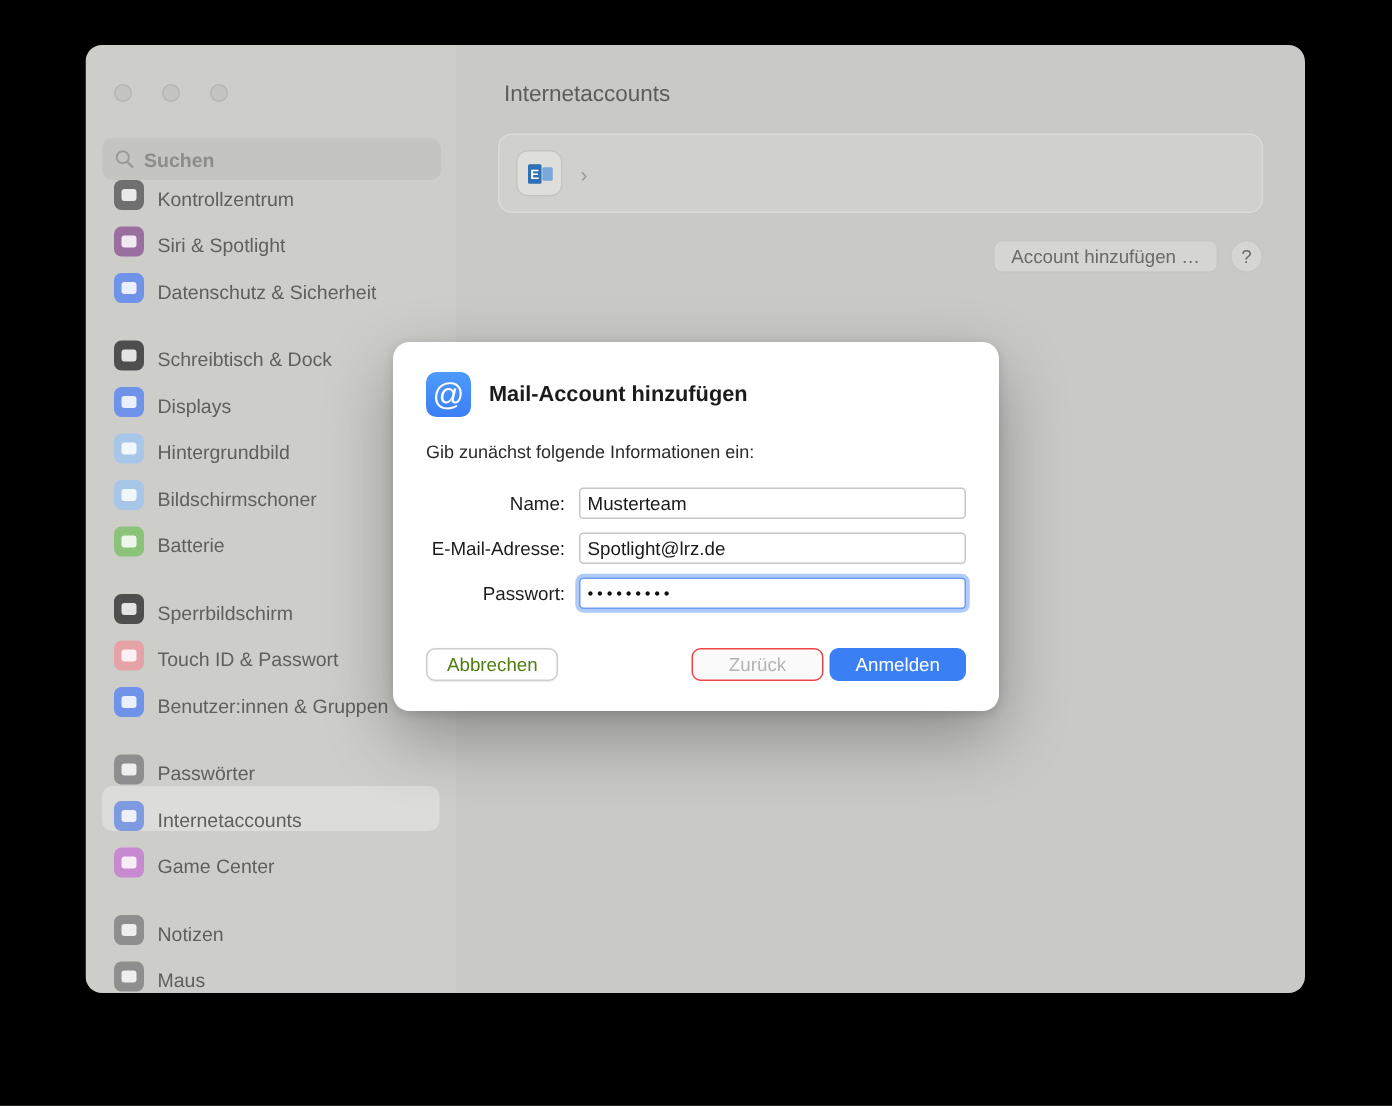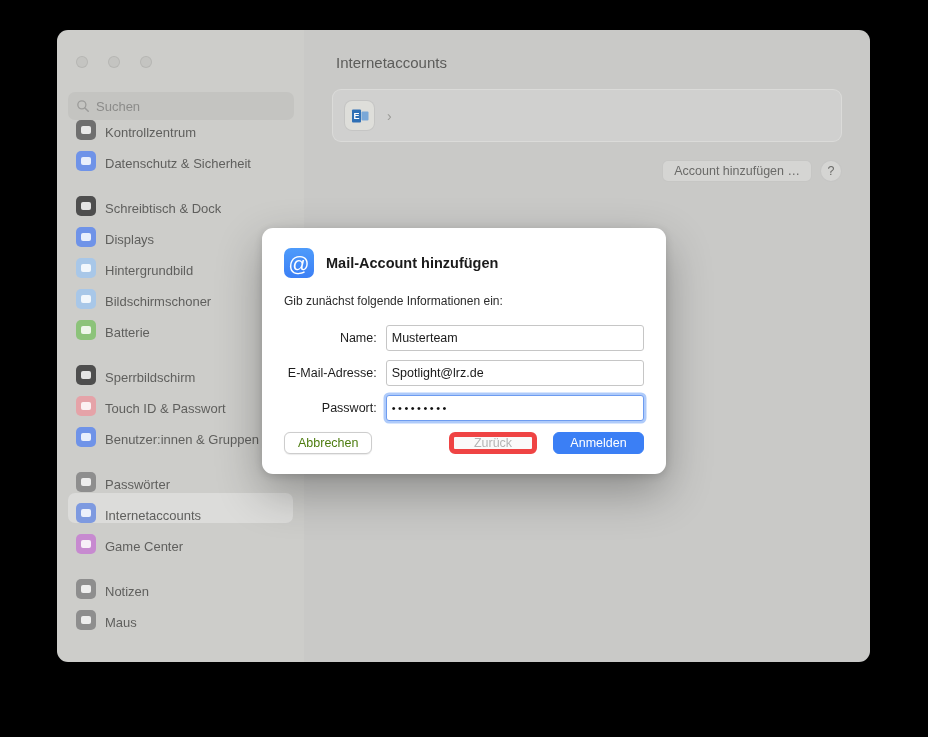--- a/index.html
+++ b/index.html
@@ -39,20 +39,21 @@
     border: 1px solid rgba(0,0,0,0.07);
   }
   .search-wrap {
     position: absolute; top: 62px; left: 11px;
     width: 226px; height: 28px;
     background: #c4c4c1;
     border-radius: 7px;
     display: flex; align-items: center;
     padding: 0 8px;
     z-index: 5;
+    font-weight: bold;
   }
   .search-icon { width: 14px; height: 14px; margin-right: 6px; flex: none; opacity: .45; }
   .search-ph { font-size: 13px; color: #8c8c8a; }
 
   .nav {
     position: absolute; top: 92px; left: 0;
     width: 247px; height: 540px;
     padding: 0 11px;
   }
   .nav-item {
@@ -155,21 +156,21 @@
   .flabel {
     width: 102px; text-align: right; padding-right: 9px;
     font-size: 12.5px; color: #1d1d1d;
   }
   .finput {
     width: 259px; height: 21px;
     border: 1px solid #c6c6c6;
     border-radius: 3px;
     background: #fff;
     font-size: 12.5px; color: #1a1a1a;
-    padding: 12px 5px;
+    padding: 0 5px;
     display: flex; align-items: center;
     font-family: "Liberation Sans", sans-serif;
   }
   .finput.focused {
     border: 1px solid #6e9cf0;
     box-shadow: 0 0 0 2.5px rgba(110,160,245,0.55);
   }
   .dots { letter-spacing: 2.5px; font-size: 11px; color: #111; }
 
   .dlg-buttons {
@@ -183,22 +184,22 @@
     display: flex; align-items: center; justify-content: center;
     padding: 0 13px;
   }
   .btn-cancel {
     background: #fff; color: #4d7c0f;
     border: 1px solid #cdcdcd;
     box-shadow: 0 0.5px 1px rgba(0,0,0,0.08);
   }
   .btn-back {
     background: #fafafa; color: #b4b4b4;
-    border: 5px solid #ef4444;
-    margin-left: auto; margin-right: 16px;
+    border: 1px solid #ef4444;
+    margin-left: auto; margin-right: 4px;
     min-width: 88px;
   }
   .btn-primary {
     background: #3b7ff5; color: #fff;
     border: 1px solid #3b7ff5;
     min-width: 91px;
   }
 </style>
 </head>
 <body>
@@ -222,20 +223,26 @@
         </svg>
         <span class="search-ph">Suchen</span>
       </div>
 
       <div class="nav" id="nav">
           <div class="nav-item" style="margin-top: -12px;">
             <div class="nav-ico" style="background: rgb(111, 111, 111);">
               <div style="width: 10px; height: 8px; border-radius: 2px; background: rgba(255, 255, 255, 0.85);"></div>
             </div>
             <span class="nav-label">Kontrollzentrum</span>
+          </div>
+          <div class="nav-item">
+            <div class="nav-ico" style="background: rgb(154, 111, 160);">
+              <div style="width: 10px; height: 8px; border-radius: 2px; background: rgba(255, 255, 255, 0.85);"></div>
+            </div>
+            <span class="nav-label">Siri &amp; Spotlight</span>
           </div>
           <div class="nav-item">
             <div class="nav-ico" style="background: rgb(111, 147, 232);">
               <div style="width: 10px; height: 8px; border-radius: 2px; background: rgba(255, 255, 255, 0.85);"></div>
             </div>
             <span class="nav-label">Datenschutz &amp; Sicherheit</span>
           </div>
           <div class="nav-gap"></div>
           <div class="nav-item">
             <div class="nav-ico" style="background: rgb(78, 78, 78);">

